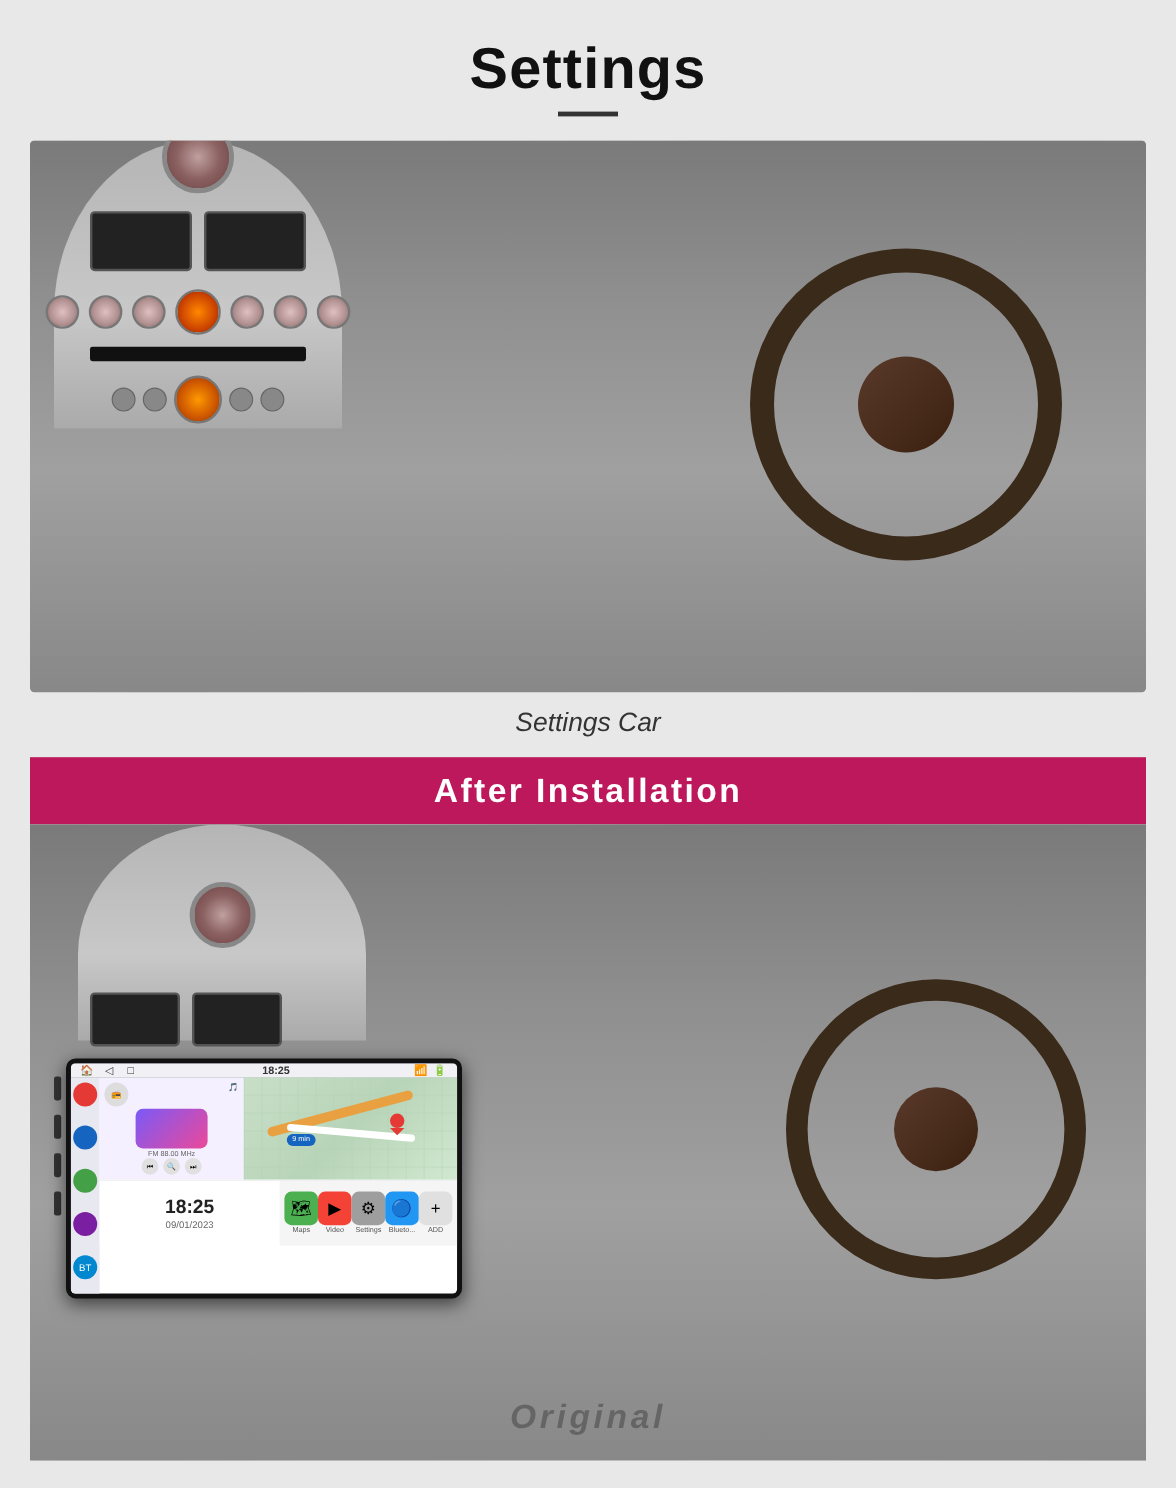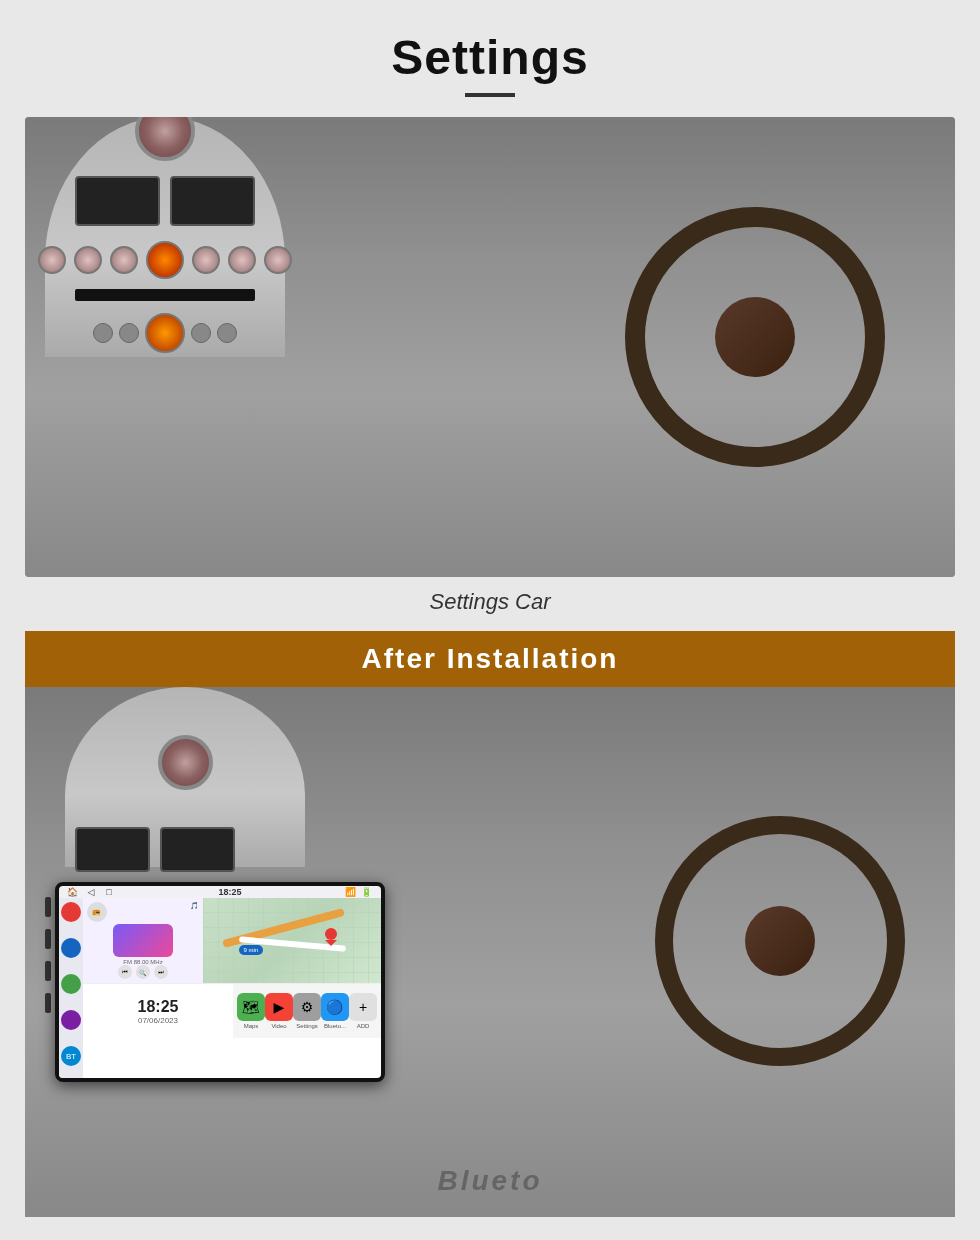--- a/index.html
+++ b/index.html
@@ -184,21 +184,21 @@
 
     
     .after-section {
       width: 930px;
       position: relative;
     }
 
     .after-banner {
       width: 100%;
       height: 56px;
-      background: #a16207;
+      background: #be185d;
       display: flex;
       align-items: center;
       justify-content: center;
     }
 
     .after-banner-text {
       color: white;
       font-size: 28px;
       font-weight: 600;
       letter-spacing: 2px;
@@ -734,21 +734,21 @@
                       <div class="pin-point"></div>
                     </div>
                     <div class="map-bubble">9 min</div>
                   </div>
                 </div>
               </div>
 
               <div class="screen-bottom-row">
                 <div class="bottom-left">
                   <div class="bottom-time">18:25</div>
-                  <div class="bottom-date">07/06/2023</div>
+                  <div class="bottom-date">09/01/2023</div>
                 </div>
                 <div class="bottom-apps">
                   <div class="app-icon-wrapper">
                     <div class="app-icon maps">🗺</div>
                     <span class="app-label-tiny">Maps</span>
                   </div>
                   <div class="app-icon-wrapper">
                     <div class="app-icon video">▶</div>
                     <span class="app-label-tiny">Video</span>
                   </div>
@@ -771,17 +771,17 @@
           </div>
         </div>
       </div>
 
       <div class="after-steering">
         <div class="after-sw-outer">
           <div class="after-sw-center"></div>
         </div>
       </div>
 
-      <div class="watermark">Blueto</div>
+      <div class="watermark">Original</div>
 
     </div>
   </div>
 </div>
 
 </body></html>

